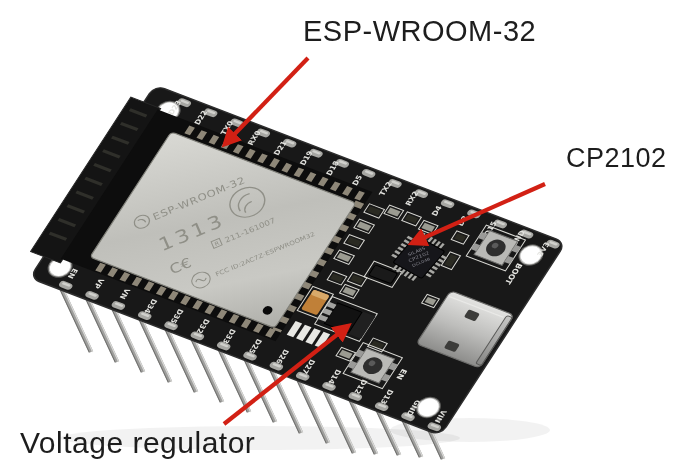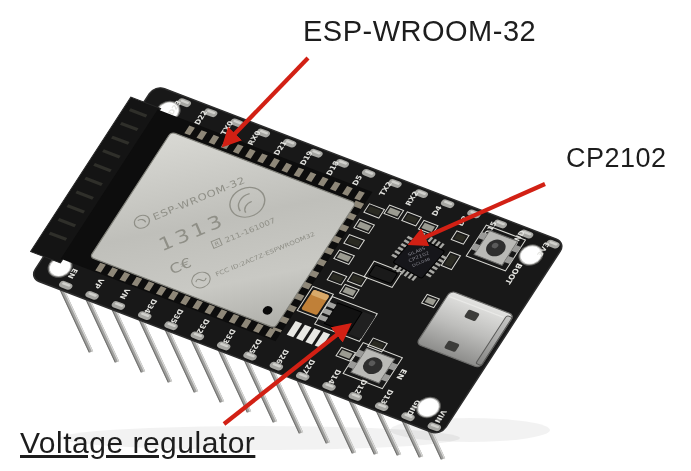--- a/index.html
+++ b/index.html
@@ -1,21 +1,21 @@
 <!DOCTYPE html>
 <html><head>
 <meta charset="utf-8">
 <style>
   html,body{margin:0;padding:0;background:#fff;}
   .stage{position:relative;width:691px;height:471px;background:#ffffff;overflow:hidden;
          font-family:"Liberation Sans",sans-serif;}
   .callout{position:absolute;color:#1d1d1d;letter-spacing:.5px;white-space:nowrap;}
   .callout.esp{left:303px;top:15px;font-size:29px;}
   .callout.cp {left:566px;top:143px;font-size:27px;}
-  .callout.vr {left:20px;top:426px;font-size:30px;text-decoration:underline;}
+  .callout.vr {left:20px;top:426px;font-size:30px;}
   svg{position:absolute;left:0;top:0;}
   svg text{font-family:"DejaVu Sans","Liberation Sans",sans-serif;}
   .pinlbl{font-size:7.2px;font-weight:bold;fill:#e3e3df;}
   .btnlbl{font-size:7.5px;font-weight:bold;fill:#e8e8e4;}
   .etch{fill:#8f8f87;}
   .silk{fill:none;stroke:#d9d9d4;stroke-width:1;}
 </style>
 </head>
 <body>
 

